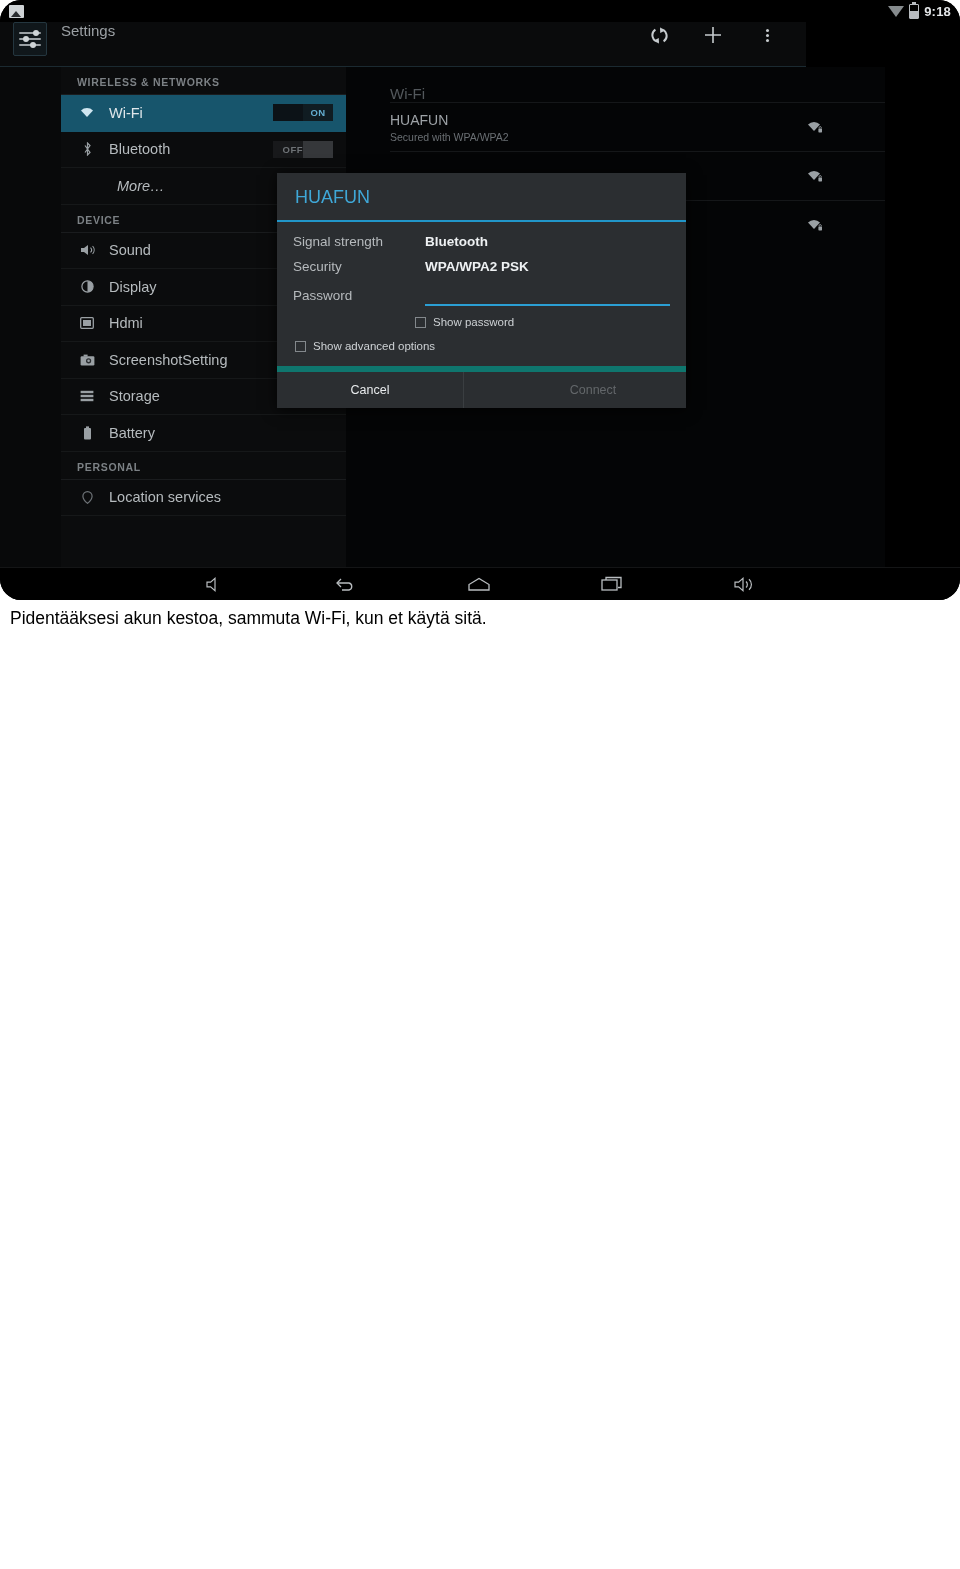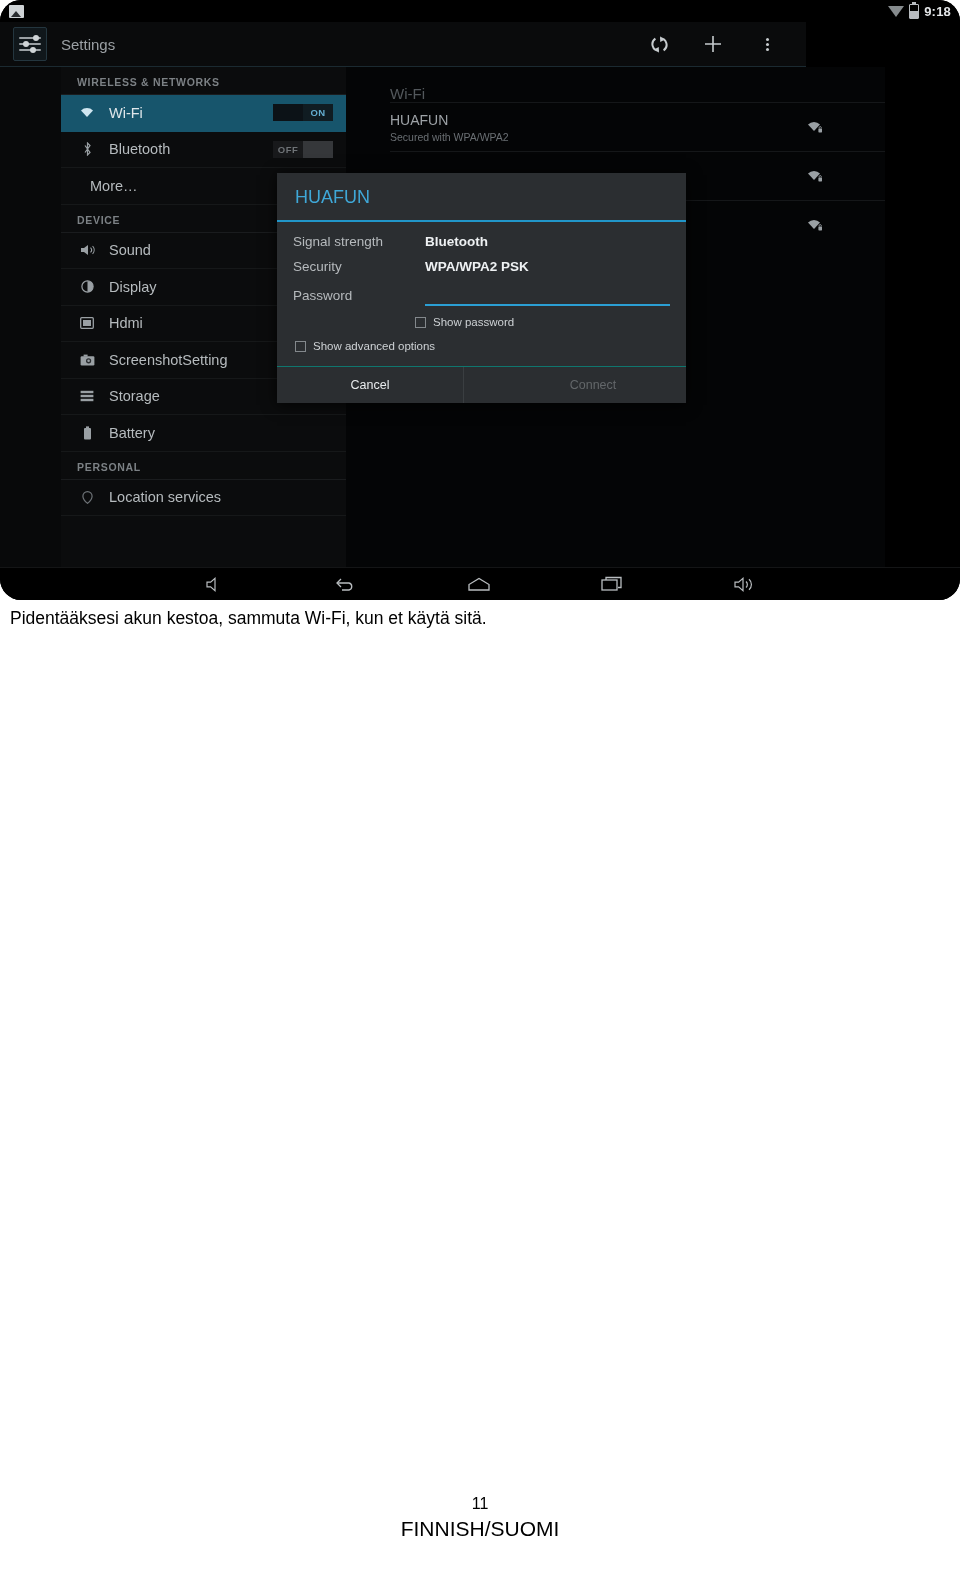--- a/index.html
+++ b/index.html
@@ -93,21 +93,21 @@
   }
 
   
   .actionbar {
     position: absolute;
     left: 0; top: 22px;
     width: 806px; height: 44px;
     background: #0a0b0c;
     border-bottom: 1px solid #1b2a31;
     display: flex;
-    align-items: center;
+    align-items: flex-start;
   }
   .settings-launcher {
     margin-left: 13px;
     width: 34px; height: 34px;
     border: 1px solid #24363f;
     border-radius: 2px;
     background: #10171b;
     position: relative;
     display: flex;
     flex-direction: column;
@@ -221,21 +221,21 @@
     justify-content: center;
     color: #9aa0a4;
     font-size: 13px;
   }
   .side-item .si-label {
     margin-left: 12px;
     color: #b6bbbe;
     font-size: 14.5px;
   }
   .side-item.active .si-label { color: #dfe6ea; }
-  .side-item.noicon .si-label { margin-left: 13px; }
+  .side-item.noicon .si-label { margin-left: 40px; font-style: italic; }
 
   .toggle {
     position: absolute;
     right: 13px;
     width: 60px; height: 17px;
     background: #101c22;
     display: flex;
     align-items: center;
     font-size: 9.5px;
     font-weight: bold;
@@ -246,21 +246,21 @@
     background: #0c1217;
     box-sizing: border-box;
   }
   .toggle .tg-label {
     flex: 1;
     text-align: center;
     color: #64add0;
   }
   .toggle.off { background: #18191b; }
   .toggle.off .knob { background: #35373a; order: 0; }
-  .toggle.off .tg-label { color: #6e7276; order: -1; }
+  .toggle.off .tg-label { color: #6e7276; order: -1; text-align: right; }
 
   
   .mi { display:block; }
 
   
   .wifipane {
     position: absolute;
     left: 346px; top: 0;
     width: 539px; height: 500px;
     background: #040506;
@@ -341,21 +341,21 @@
   .cb-line.adv    { margin: 12px 0 10px 2px; }
   .cb {
     width: 11px; height: 11px;
     border: 1.5px solid #83888c;
     background: transparent;
     box-sizing: border-box;
   }
   .cb-txt { color: #cdd1d4; font-size: 11.5px; }
   .dlg-actions {
     display: flex;
-    border-top: 1px solid #0f766e;
+    border-top: 6px solid #0f766e;
     height: 36px;
   }
   .dlg-btn {
     flex: 1;
     display: flex;
     align-items: center;
     justify-content: center;
     font-size: 12.5px;
     color: #e8ebed;
   }
@@ -662,18 +662,14 @@
           <path d="M2 5.2 H5.6 L10 1.4 V13.6 L5.6 9.8 H2 Z" stroke="#b9bdc0" stroke-width="1.2" fill="none"></path>
           <path d="M13 4.5 A4 4 0 0 1 13 10.5" stroke="#b9bdc0" stroke-width="1.2" fill="none"></path>
           <path d="M16 2.2 A7 7 0 0 1 16 12.8" stroke="#b9bdc0" stroke-width="1.2" fill="none"></path>
         </svg>
       </span>
     </div>
   </div>
 
   <div class="caption">Pidentääksesi akun kestoa, sammuta Wi-Fi, kun et käytä sitä.</div>
 
-  <div class="pagefoot">
-    <div class="pnum">11</div>
-    <div class="plang">FINNISH/SUOMI</div>
-  </div>
 
 </div>
 
 </body></html>

